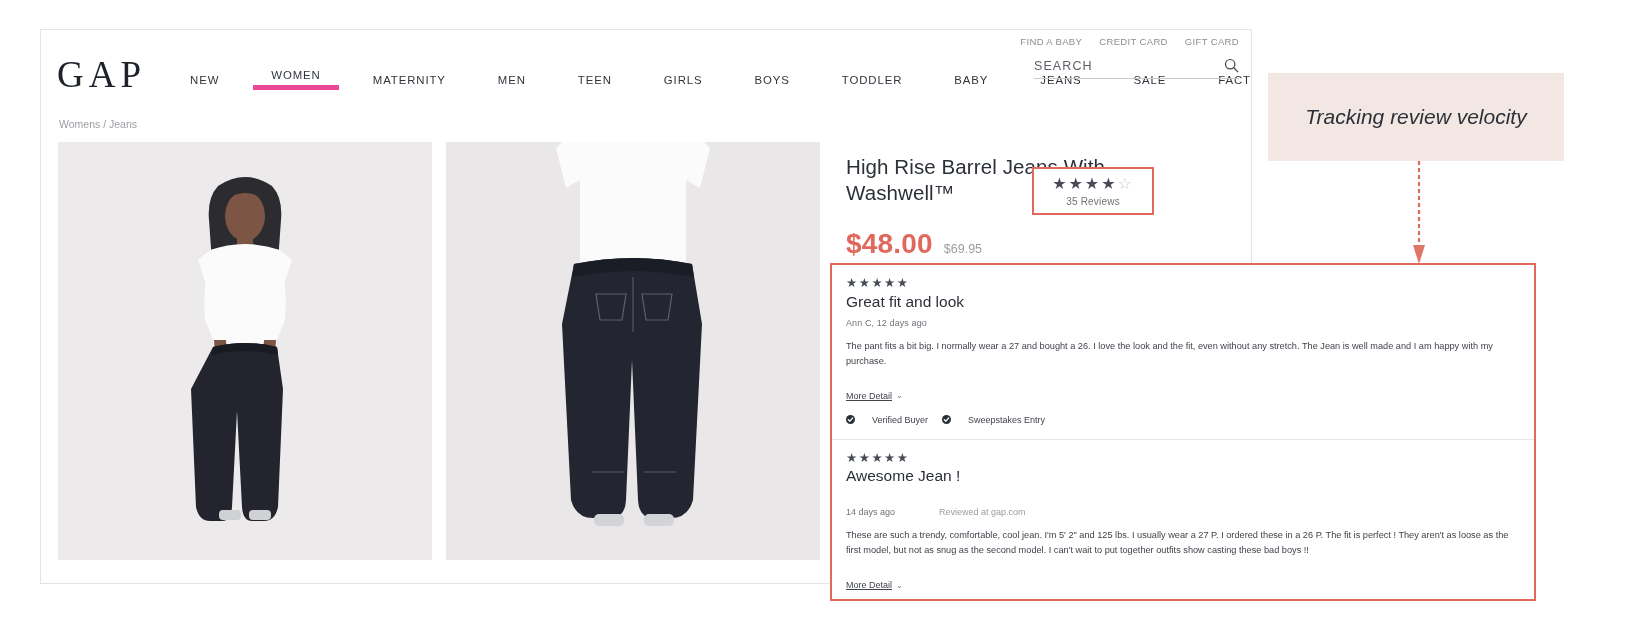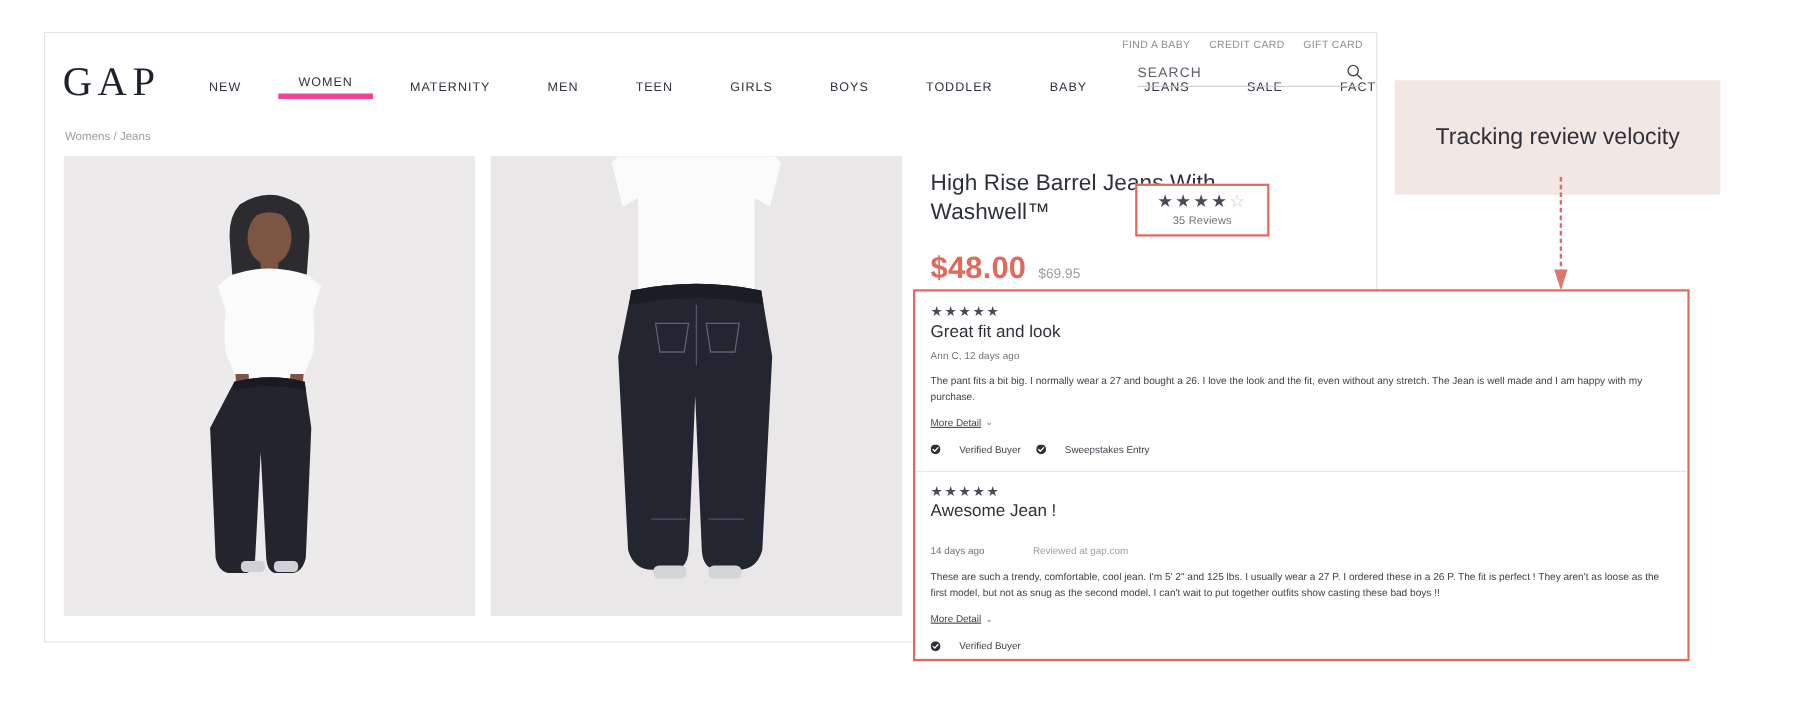--- a/index.html
+++ b/index.html
@@ -117,35 +117,35 @@
   .stars-sm { font-size: 12.5px; letter-spacing: 1.5px; color: #474b55; line-height: 1.1; }
   .rtitle { font-size: 15.5px; color: #2c3038; margin-top: 2px; font-weight: 400; }
   .rmeta { font-size: 9px; color: #6f7278; margin-top: 7px; letter-spacing: .1px; }
   .rmeta-row { display: flex; gap: 44px; font-size: 9px; color: #6f7278; margin-top: 22px; }
   .rmeta-row .src { color: #9b9da2; }
   .rbody {
     font-size: 9.2px; color: #3f434b; line-height: 1.62;
     margin-top: 11px; max-width: 676px;
   }
   .more {
-    font-size: 9px; color: #3f434b; margin-top: 10px;
+    font-size: 9px; color: #3f434b; margin-top: 22px;
     display: inline-flex; align-items: center; gap: 4px;
   }
   .more span.lbl { text-decoration: underline; }
   .chev { font-size: 8px; color: #6f7278; }
   .badges { display: flex; gap: 14px; margin-top: 12px; padding-bottom: 2px; }
   .badge { display: flex; align-items: center; gap: 17px; font-size: 9px; color: #3f434b; }
   .check { width: 9px; height: 9px; flex: 0 0 auto; }
 
   
   .callout {
     position: absolute; left: 1268px; top: 73px;
-    width: 296px; height: 104px;
+    width: 296px; height: 88px;
     background: #f3e7e4;
-    display: flex; align-items: center; justify-content: center;
+    display: flex; align-items: center; justify-content: center; font-style: italic;
   }
   .callout-text {
     font-size: 21px; color: #2c3038; text-align: center; line-height: 1.3;
   }
   .arrow { position: absolute; left: 1412px; top: 161px; width: 14px; height: 104px; }
 </style>
 </head>
 <body>
 
 <div class="stage">

